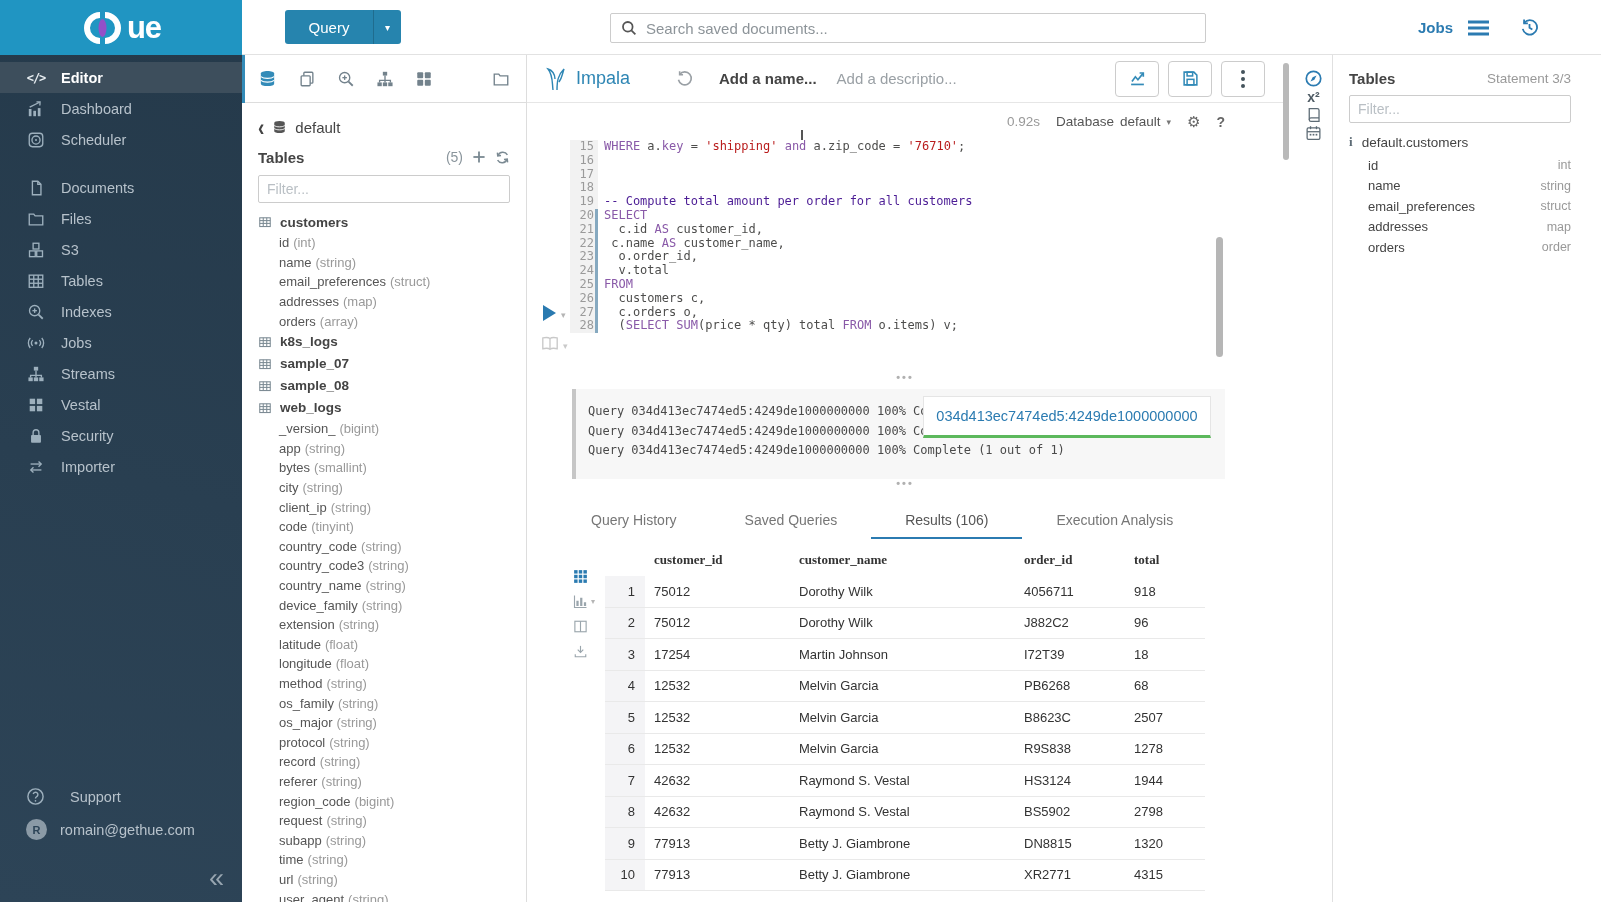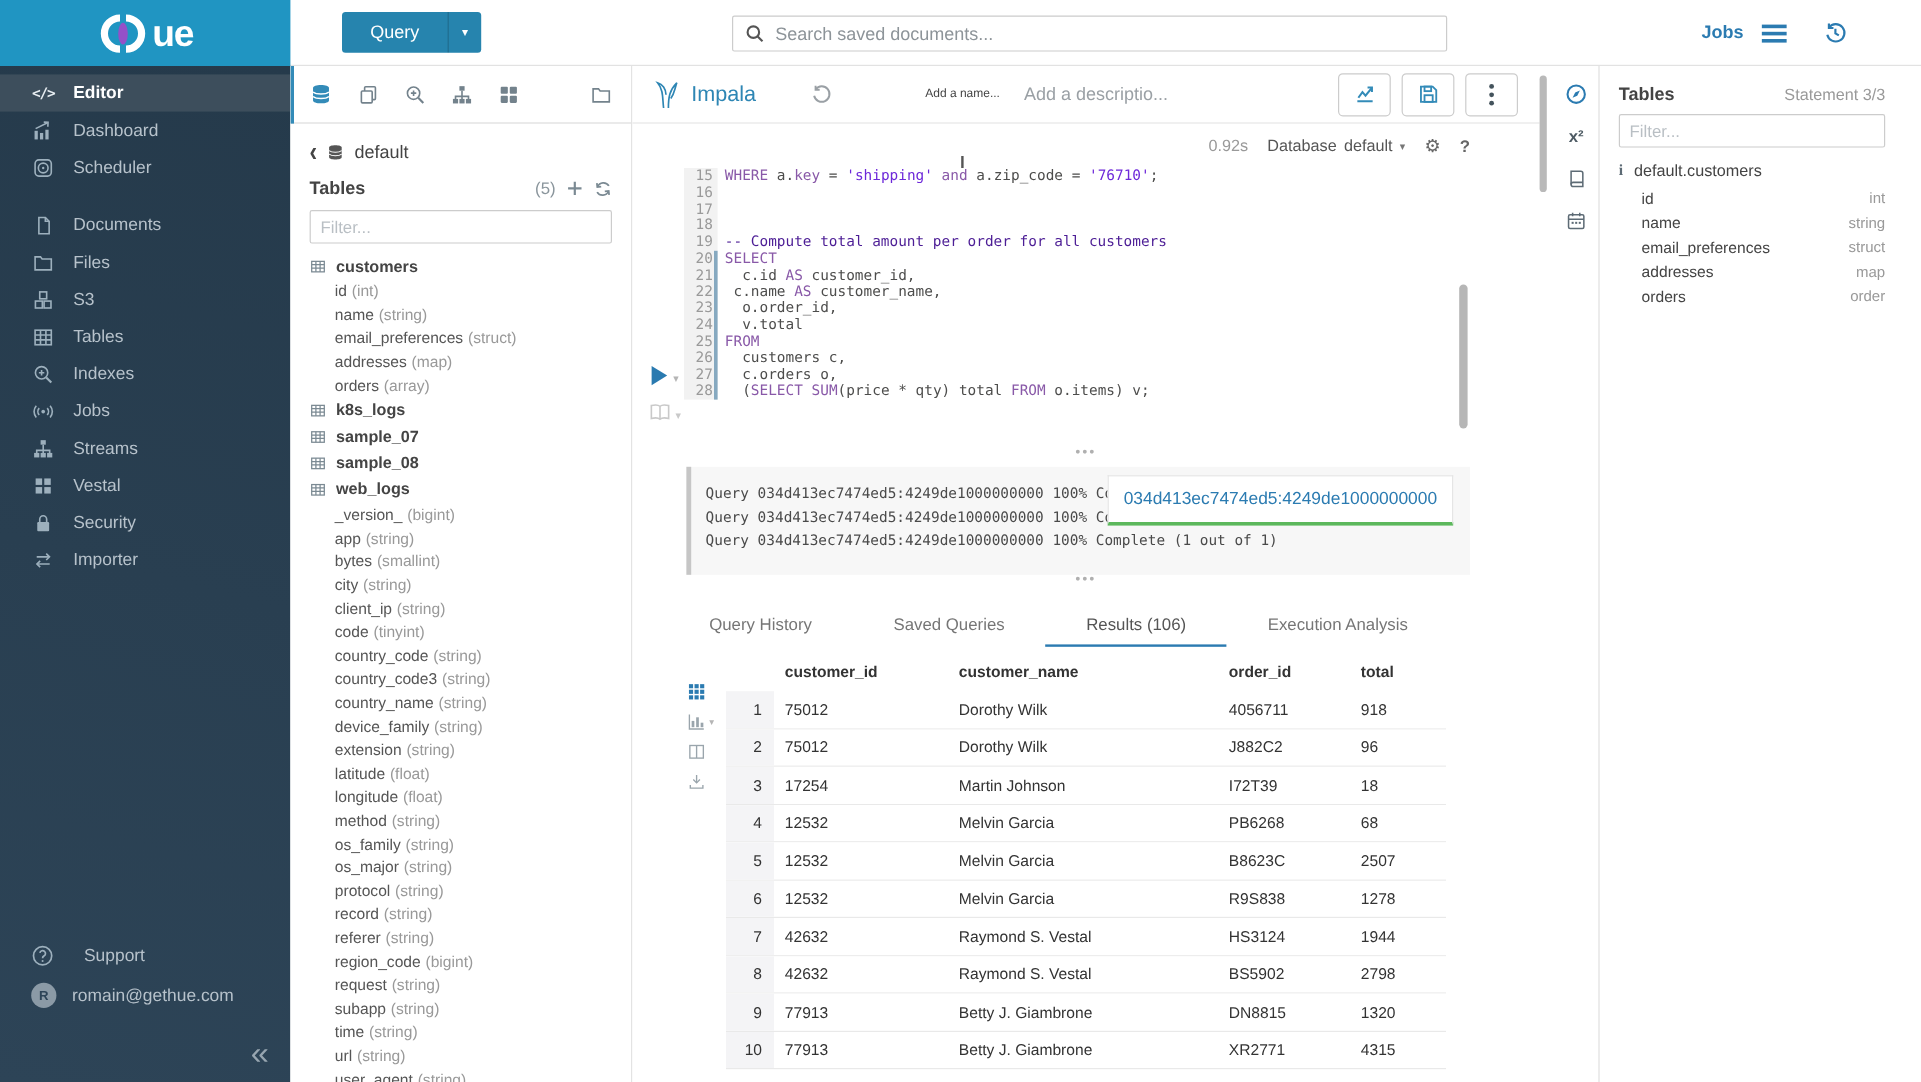--- a/index.html
+++ b/index.html
@@ -58,36 +58,36 @@
   .tree-table { display:flex; align-items:center; gap:8px; height:22px; font-size:13.5px; color:#444; font-weight:bold; cursor:pointer; }
   .tree-table .t-icon { color:#7b8a93; }
   .tree-col { height:19.6px; padding-left:21px; font-size:13px; color:#555; display:flex; align-items:center; gap:4px; cursor:pointer; white-space:nowrap; }
   .tree-col .c-type { color:#999; }
 
   
   .editor { position:absolute; top:55px; left:527px; width:756px; bottom:0; background:#fff; }
   .ed-header { height:48px; border-bottom:1px solid #e6e6e6; display:flex; align-items:center; padding:0 18px; }
   .engine { display:flex; align-items:center; gap:9px; color:#2e86b4; font-size:18px; }
   .hist-icon { margin-left:46px; color:#9aa0a5; cursor:pointer; }
-  .add-name { margin-left:78px; font-size:10px; font-weight:normal; color:#444; cursor:text; }
+  .add-name { margin-left:26px; font-size:15px; font-weight:bold; color:#444; cursor:text; }
   .add-desc { margin-left:20px; font-size:15px; color:#9aa0a5; cursor:text; }
   .ed-buttons { margin-left:auto; display:flex; gap:9px; }
   .ed-btn { width:44px; height:36px; border:1px solid #ccc; border-radius:4px; background:#fff; display:flex; align-items:center; justify-content:center; color:#338bb8; cursor:pointer; }
   .ed-status { height:37px; display:flex; align-items:center; justify-content:flex-end; gap:16px; padding-right:58px; font-size:13.5px; }
   .duration { color:#999; }
   .db-select { display:flex; gap:6px; color:#555; cursor:pointer; align-items:center; }
   .db-select .caret { font-size:9px; color:#777; }
   .gear { color:#666; font-size:15px; cursor:pointer; }
   .help { color:#666; font-weight:bold; cursor:pointer; font-size:14px; }
 
   .code-wrap { position:absolute; top:85px; left:0; right:0; height:214px; font-family:"DejaVu Sans Mono", monospace; font-size:12px; line-height:13.8px; }
   .gutter-col { position:absolute; left:43px; top:0; width:28px; text-align:right; color:#9a9a9a; background:#f2f2f2; padding-right:4px; height:193.2px; }
   .gutter-col .stmt-bar { position:absolute; right:0; top:69px; width:3px; height:124.2px; background:#86a9c0; }
   .code-col { position:absolute; left:77px; top:0; right:70px; white-space:pre; color:#4d4d4c; }
-  .tok-k { color:#8959a8; } .tok-s { color:#6d28d9; } .tok-c { color:#4c1d95; }
+  .tok-k { color:#8959a8; } .tok-s { color:#b91c1c; } .tok-c { color:#4c1d95; }
   .ace-caret { position:absolute; left:197px; top:-10px; width:1.5px; height:10px; background:#555; }
   .run-btn { position:absolute; left:16px; top:250px; width:0; height:0; border-left:13px solid #2a7ab0; border-top:8px solid transparent; border-bottom:8px solid transparent; cursor:pointer; }
   .run-caret { position:absolute; left:34px; top:255px; color:#b5b5b5; font-size:9px; cursor:pointer; }
   .book-btn { position:absolute; left:14px; top:281px; color:#c9c9c9; cursor:pointer; }
   .book-caret { position:absolute; left:36px; top:286px; color:#c9c9c9; font-size:9px; cursor:pointer; }
   .ed-vscroll { position:absolute; right:60px; top:182px; width:7px; height:120px; background:#b6b6b6; border-radius:4px; cursor:pointer; }
 
   .drag-dots { position:absolute; left:0; right:0; text-align:center; color:#b0b0b0; font-size:11px; letter-spacing:2px; font-weight:bold; line-height:8px; cursor:row-resize; }
   .dots-1 { top:318px; } .dots-2 { top:424px; }
 
@@ -101,29 +101,29 @@
   .tab { padding:0 34px; display:flex; align-items:center; font-size:14px; color:#767676; cursor:pointer; border-bottom:2px solid transparent; }
   .tab.active { color:#555; border-bottom-color:#2b7bb1; }
 
   .results-rail { position:absolute; left:46px; top:514px; display:flex; flex-direction:column; gap:10px; }
   .rail-icon { color:#9aa5ac; cursor:pointer; display:flex; align-items:center; gap:3px; }
   .rail-icon.active { color:#2b7bb1; }
   .rail-icon .caret { font-size:8px; color:#b5b5b5; }
 
   .rtable { position:absolute; left:78px; top:488px; width:600px; font-size:13px; color:#333; }
   .rt-head { display:grid; grid-template-columns:40px 145px 225px 110px 80px; height:33px; align-items:center; font-weight:bold; }
-  .rt-head div { padding-left:9px; }
+  .rt-head div { padding-left:9px;font-family:Liberation Serif, serif; }
   .rt-row { display:grid; grid-template-columns:40px 145px 225px 110px 80px; height:31.5px; align-items:center; border-bottom:1px solid #e9e9e9; background:#fff; }
   .rt-row .idx { background:#f4f4f6; height:100%; display:flex; align-items:center; justify-content:flex-end; padding-right:10px; color:#333; }
   .rt-row div { padding-left:9px; }
   .rt-row .idx { padding-left:0; }
 
   
   .content-scrollbar { position:absolute; left:1283px; top:63px; width:6px; height:97px; background:#b9b9b9; border-radius:3px; cursor:pointer; }
-  .right-strip { position:absolute; top:55px; left:1295px; width:37px; bottom:0; display:flex; flex-direction:column; align-items:center; padding-top:14px; gap:17px; }
+  .right-strip { position:absolute; top:55px; left:1295px; width:37px; bottom:0; display:flex; flex-direction:column; align-items:center; padding-top:14px; }
   .rs-icon { color:#5d6b75; cursor:pointer; }
   .rs-icon.active { color:#2b7bb1; }
   .sup-x { font-size:14px; font-weight:bold; color:#4e5b64; }
   .right-panel { position:absolute; top:55px; left:1332px; right:0; bottom:0; border-left:1px solid #e0e0e0; padding:10px 30px 0 16px; }
   .rp-head { display:flex; align-items:center; height:26px; }
   .rp-title { font-size:15px; font-weight:bold; color:#444; }
   .rp-statement { margin-left:auto; font-size:13.5px; color:#999; }
   .rp-table-row { display:flex; align-items:center; gap:9px; margin-top:11px; font-size:13.5px; color:#444; cursor:pointer; }
   .info-i { color:#5d6b75; font-weight:bold; font-size:13px; font-family:"Liberation Serif", serif; }
   .rp-cols { margin-top:5px; }

